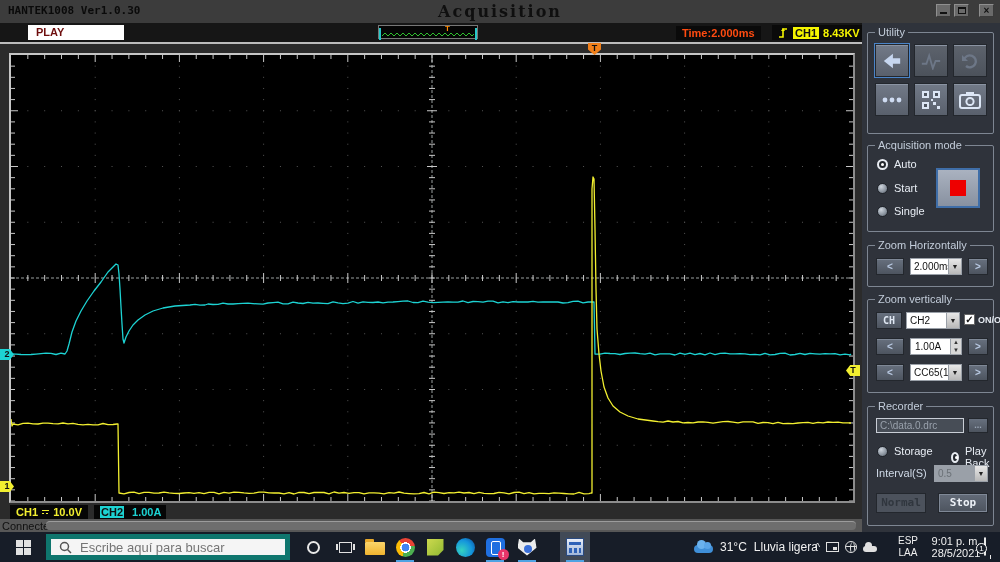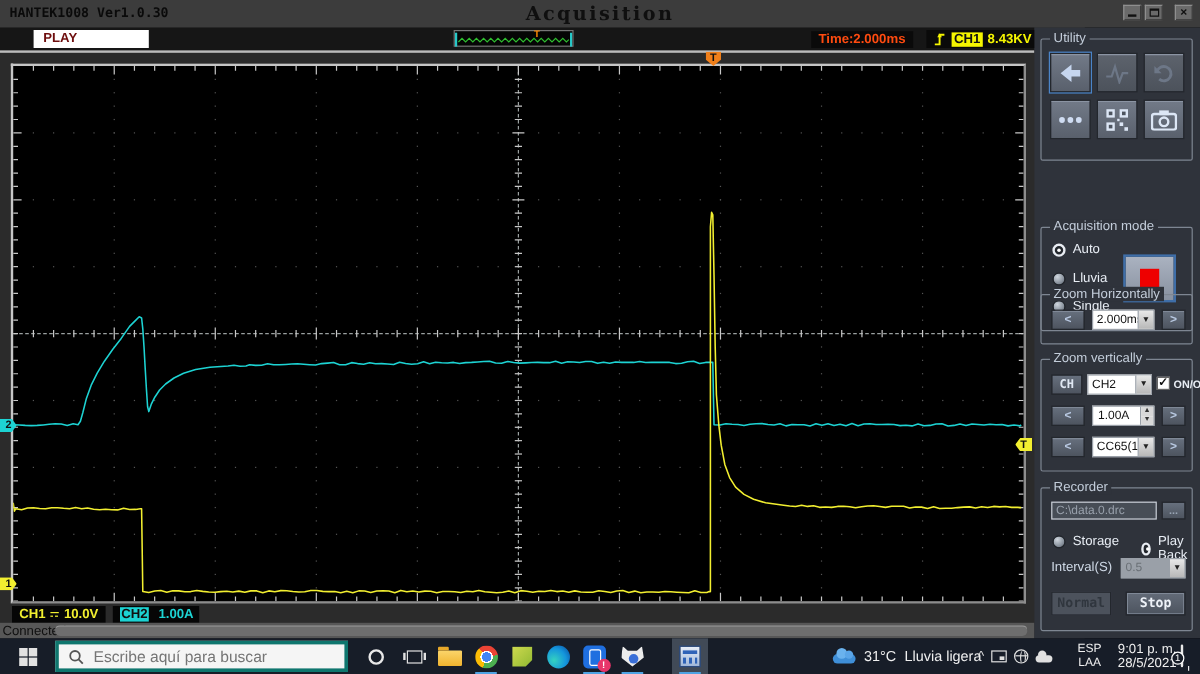--- a/index.html
+++ b/index.html
@@ -67,21 +67,21 @@
   
   #panel { position:absolute; left:862px; top:23px; width:138px; height:509px; background:#2f333b; }
   .group { position:absolute; left:5px; width:127px; border:1px solid #7e8692; border-radius:2px; }
   .group > .glabel { position:absolute; top:-7px; left:7px; background:#2f333b; padding:0 3px;
                      font:11px "Liberation Sans",sans-serif; color:#c3cdda; white-space:nowrap;}
   #grp-utility { top:9px; height:102px; }
   .ubtn { position:absolute; width:34px; height:33px; background:linear-gradient(#727a88,#59606c);
           border:1px solid #23272d; box-shadow:inset 0 1px 0 #8b94a3; display:flex; align-items:center; justify-content:center;}
   .ubtn.disabled { background:linear-gradient(#5d636d,#4c525b); }
   .ubtn.hl { outline:1px solid #4a84c8; }
-  #grp-acq { top:122px; height:87px;margin-top:44px; }
+  #grp-acq { top:122px; height:87px; }
   .radio-row { position:absolute; left:9px; display:flex; align-items:center; gap:6px;
                font:11px "Liberation Sans",sans-serif; color:#e8edf4; }
   .radio { width:11px; height:11px; border-radius:50%;
            background:radial-gradient(circle at 35% 30%, #cfd6de, #8a939e 60%, #565e68); border:1px solid #20242a; }
   .radio.sel { background:#23272d; border:2px solid #e8ecf2; position:relative; }
   .radio.sel::after { content:''; position:absolute; left:2px; top:2px; width:3px; height:3px;
                       border-radius:50%; background:#fff; }
   #stop-acq { position:absolute; right:13px; top:22px; width:44px; height:40px;
               background:linear-gradient(#aab2c0,#8891a0); border:2px solid #3f6ea8; display:flex; align-items:center; justify-content:center;}
   #stop-acq .sq { width:16px; height:16px; background:#ee0000; }
@@ -117,21 +117,21 @@
   #rec-start { left:8px; background:#4c525c; color:#30363e; }
   #rec-stop { left:70px; background:linear-gradient(#636b78,#4d545f); color:#eef2f8; box-shadow:inset 0 0 0 1px #7f8896;}
 
   
   #taskbar { position:absolute; left:0; top:532px; width:1000px; height:30px; background:#171d28;
              display:block; color:#e8e8e8;}
   #start-btn { position:absolute; left:0; top:0; width:46px; height:30px; display:flex; align-items:center; justify-content:center;}
   .winlogo { display:grid; grid-template-columns:7px 7px; grid-template-rows:7px 7px; gap:1px;}
   .winlogo i { background:#e2e2e2; }
   #searchbox { position:absolute; left:46px; top:2px; width:244px; height:26px; background:#f5f5f5;
-               border:3px solid #0f766e; display:flex; align-items:center; padding:0 8px; gap:8px;}
+               border:5px solid #0f766e; display:flex; align-items:center; padding:0 8px; gap:8px;}
   #searchbox input { border:none; outline:none; background:transparent; flex:1;
                      font:13px "Liberation Sans",sans-serif; color:#444;}
   #cortana-btn { position:absolute; left:296px; top:0; width:34px; height:30px; display:flex; align-items:center; justify-content:center;}
   #cortana-btn .ring { width:13px; height:13px; border:2px solid #e8e8e8; border-radius:50%;}
   #taskview-btn { position:absolute; left:330px; top:0; width:30px; height:30px; display:flex; align-items:center; justify-content:center;}
   .tvicon { width:13px; height:11px; border:1.5px solid #e2e2e2; position:relative;}
   .tvicon::before{ content:''; position:absolute; left:-4px; top:1px; width:2px; height:6px; background:#e2e2e2;}
   .tvicon::after { content:''; position:absolute; right:-4px; top:1px; width:2px; height:6px; background:#e2e2e2;}
   .tbicon { position:absolute; top:0; width:30px; height:30px; display:flex; align-items:center; justify-content:center;}
   .tbicon.running::after { content:''; position:absolute; left:6px; bottom:0; width:18px; height:2px; background:#4fa3e3;}
@@ -1191,21 +1191,21 @@
     </div>
 
     <div class="group" id="grp-acq">
       <span class="glabel">Acquisition mode</span>
       <div class="radio-row" style="top:12px;">
         <span class="radio sel"></span>
         <span>Auto</span>
       </div>
       <div class="radio-row" style="top:36px;">
         <span class="radio"></span>
-        <span>Lluvia</span>
+        <span>Start</span>
       </div>
       <div class="radio-row" style="top:59px;">
         <span class="radio"></span>
         <span>Single</span>
       </div>
       <div id="stop-acq">
           <span class="sq"></span>
         </div>
     </div>
 

